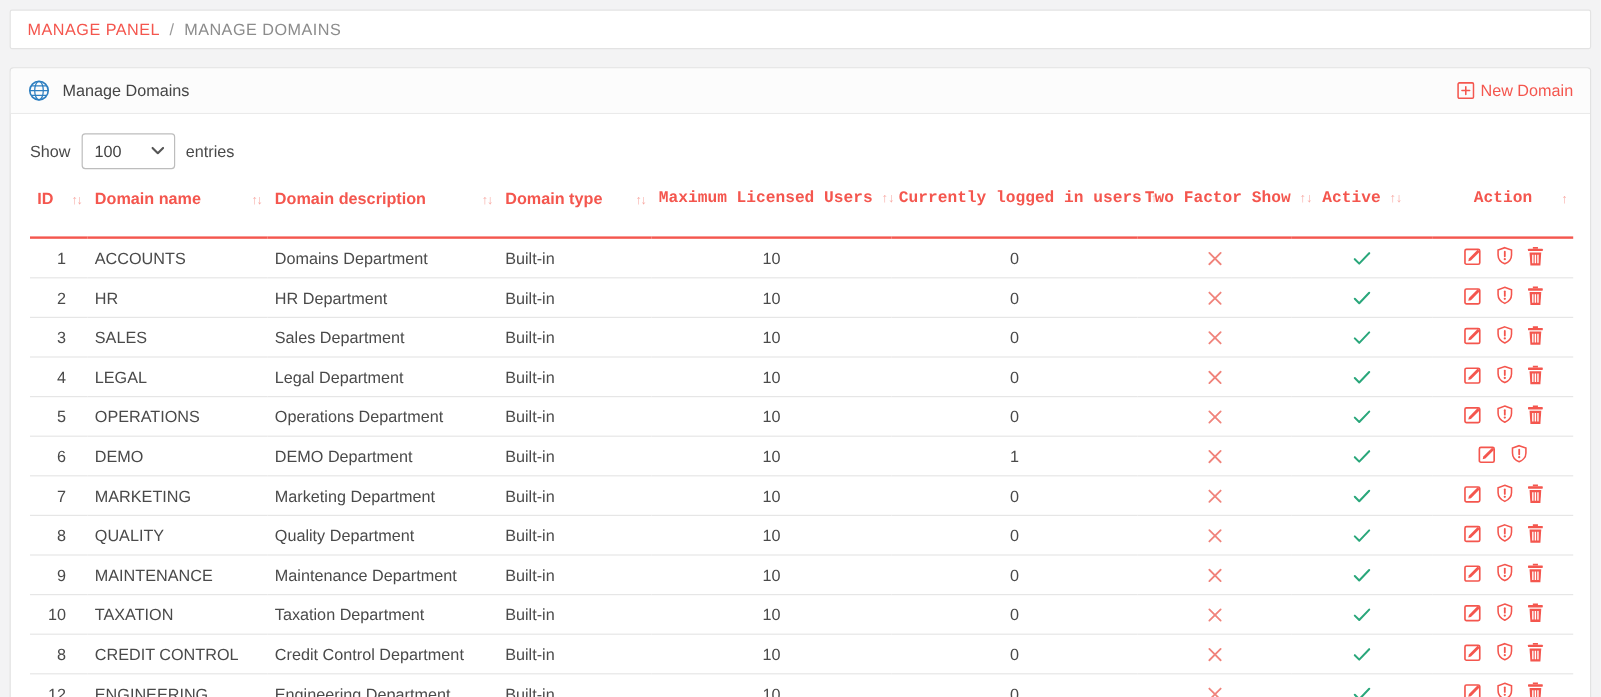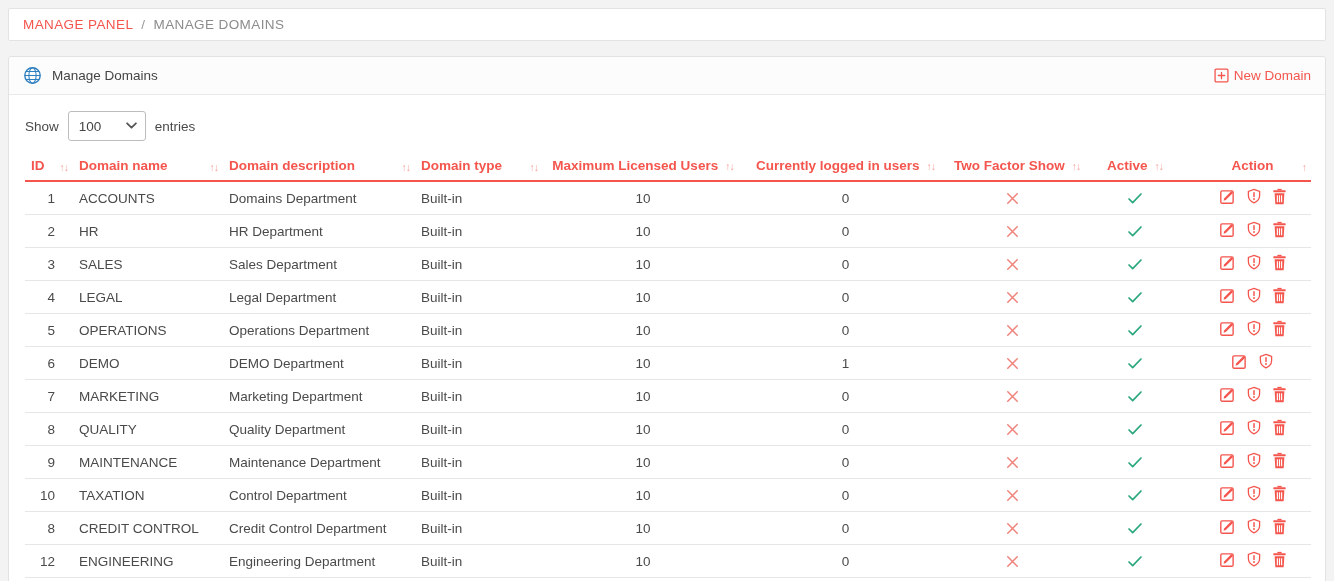--- a/index.html
+++ b/index.html
@@ -56,24 +56,24 @@
   .search-input{
     width:182px;height:30px;border:1px solid #cfcfcf;border-radius:2px;
     padding:0 8px;font-size:13px;font-family:"Liberation Sans",sans-serif;outline:none;
   }
   table{
     width:calc(100% - 32px);margin:2px 16px 0;border-collapse:collapse;
     font-size:13.5px;color:#4a4a4a;table-layout:fixed;
   }
   thead th{
     color:var(--accent-red);font-weight:bold;text-align:left;
-    padding:3px 6px 7px;border-bottom:2px solid var(--accent-red);
+    padding:3px 6px 24px;border-bottom:2px solid var(--accent-red);
     position:relative;font-size:13.5px;white-space:nowrap;cursor:pointer;
   }
-  thead th.center{text-align:center;}
+  thead th.center{text-align:center;font-family:Liberation Mono, monospace;}
   tbody td{
     padding:6px 6px;border-bottom:1px solid #e6e6e6;white-space:nowrap;
     overflow:hidden;text-overflow:ellipsis;
   }
   td.right{text-align:right;padding-right:18px;}
   td.center{text-align:center;}
   .sort-icon{
     color:#f8a8a2;font-size:10.5px;letter-spacing:-1px;font-weight:normal;
   }
   .sort-icon.abs{position:absolute;right:5px;top:6px;}
@@ -521,21 +521,21 @@
                     <rect x="1.2" y="2.1" width="11.6" height="1.9" rx=".5" fill="currentColor"></rect>
                     <path fill="currentColor" d="M2.4 5h9.2l-.7 10.3H3.1z"></path>
                     <path d="M5 6.8v6.7M7 6.8v6.7M9 6.8v6.7" stroke="#fff" stroke-width="1.1"></path>
                   </svg>
                 </span>
               </span></td>
           </tr>
           <tr>
             <td class="right">10</td>
             <td class="left">TAXATION</td>
-            <td class="left">Control Department</td>
+            <td class="left">Taxation Department</td>
             <td class="left">Built-in</td>
             <td class="center">10</td>
             <td class="center">0</td>
             <td class="center"><span class="cell-icon cross">
                 <svg width="15" height="15" viewBox="0 0 14 14">
                   <path d="M2.6 2.6l8.8 8.8M11.4 2.6l-8.8 8.8" stroke="currentColor" stroke-width="1.4" stroke-linecap="round"></path>
                 </svg>
               </span></td>
             <td class="center"><span class="cell-icon check">
                 <svg width="16" height="13" viewBox="0 0 16 13">

